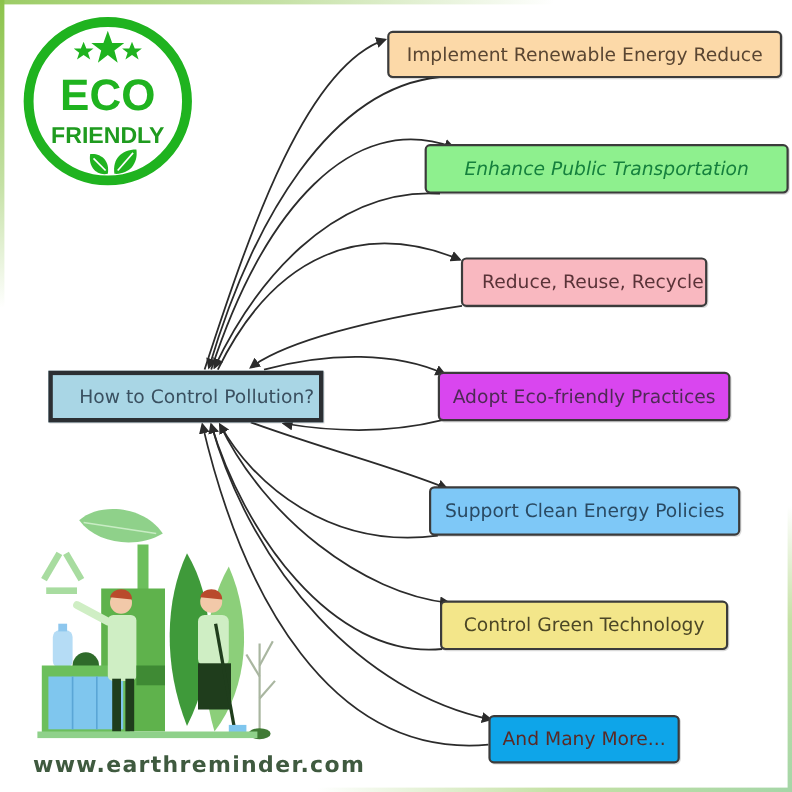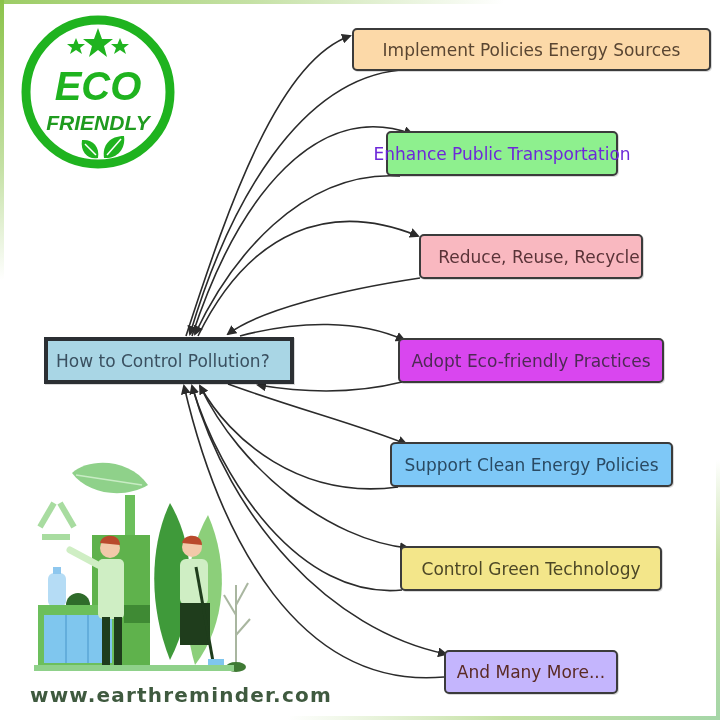--- a/index.html
+++ b/index.html
@@ -28,24 +28,24 @@
 
     .node {
       position: absolute; box-sizing: border-box;
       border: 2px solid #3b3b3b; border-radius: 5px;
       display: flex; align-items: center; justify-content: center;
       font-size: 17px; white-space: nowrap;
       box-shadow: 1px 1px 0 rgba(0,0,0,0.15);
     }
     .node.center {
       border: 4px solid #2b2f33; border-radius: 0;
-      font-size: 17px; justify-content: flex-start; padding-left: 8px;
-    }
-
-    .eco-badge { position: absolute; left: 18px; top: 12px; width: 160px; height: 160px; font-style: italic; }
+      font-size: 17px; justify-content: flex-start; padding-left: 24px;
+    }
+
+    .eco-badge { position: absolute; left: 18px; top: 12px; width: 160px; height: 160px; }
     .eco-badge svg { width: 160px; height: 160px; }
 
     .illustration { position: absolute; left: 30px; top: 455px; width: 230px; height: 225px; }
     .website {
       position: absolute; left: 30px; top: 683px;
       font-size: 20px; letter-spacing: 1.2px; color: #3f5a3f; font-weight: bold;
     }
   </style>
 </head>
 <body>
@@ -103,38 +103,38 @@
       <path d="M89,143 L103,127" stroke="#ffffff" stroke-width="1.5"></path>
     </g>
   </svg>
 </div>
 
 <div class="node center" style="left:44px; top:337px; width:250px; height:47px; background:#a9d6e5; color:#3a5060;">
   <span>How to Control Pollution?</span>
 </div>
 
 <div class="node" style="left:352px; top:28px; width:359px; height:43px; background:#fcd9a8; color:#5a4632;">
-  <span>Implement Policies Energy Sources</span>
-</div>
-<div class="node" style="left:386px; top:131px; width:232px; height:45px; background:#8ef08e; color:#6d28d9;">
+  <span>Implement Renewable Energy Reduce</span>
+</div>
+<div class="node" style="left:386px; top:131px; width:331px; height:45px; background:#8ef08e; color:#15803d;font-style:italic;">
   <span>Enhance Public Transportation</span>
 </div>
 <div class="node" style="left:419px; top:234px; width:224px; height:45px; background:#f9b8c0; color:#5a3338;padding-left:16px;">
   <span>Reduce, Reuse, Recycle</span>
 </div>
 <div class="node" style="left:398px; top:338px; width:266px; height:45px; background:#d946ef; color:#4e2a55;">
   <span>Adopt Eco-friendly Practices</span>
 </div>
 <div class="node" style="left:390px; top:442px; width:283px; height:45px; background:#7ec8f7; color:#2a4a63;">
   <span>Support Clean Energy Policies</span>
 </div>
 <div class="node" style="left:400px; top:546px; width:262px; height:45px; background:#f3e68a; color:#4c4726;">
   <span>Control Green Technology</span>
 </div>
-<div class="node" style="left:444px; top:650px; width:174px; height:44px; background:#c4b5fd; color:#5a2a25;">
+<div class="node" style="left:444px; top:650px; width:174px; height:44px; background:#0ea5e9; color:#5a2a25;">
   <span>And Many More...</span>
 </div>
 
 <div class="illustration">
   <svg viewBox="0 0 230 225" width="230" height="225">
 
     <g>
       <path d="M42,18 C60,2 100,4 118,30 C95,44 58,40 42,18 Z" fill="#8fd18a"></path>
       <path d="M46,20 L112,30" stroke="#c8ecc4" stroke-width="1.5"></path>
     </g>

